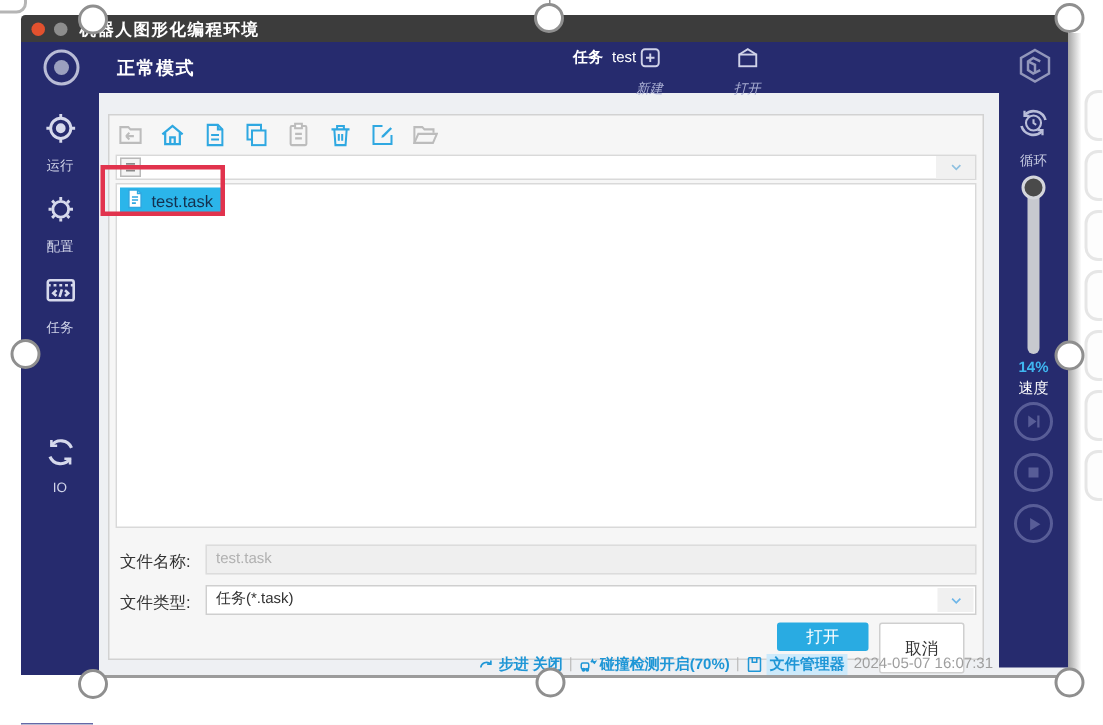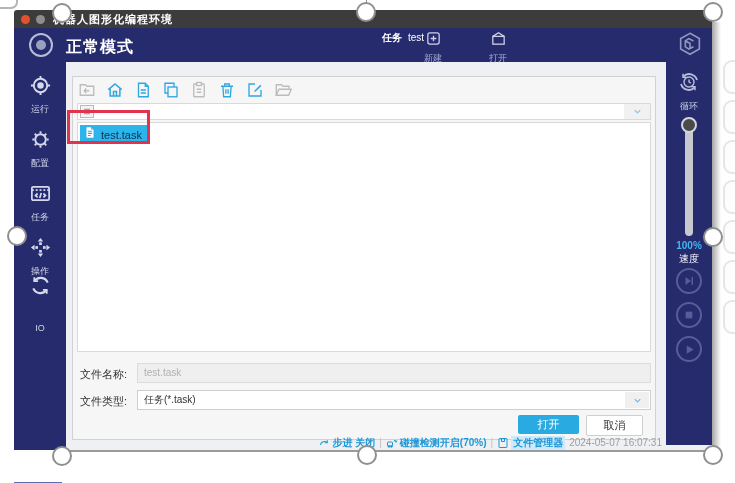--- a/index.html
+++ b/index.html
@@ -10,25 +10,25 @@
   .win { position:absolute; left:14px; top:10px; width:698px; height:440px; background:#eef0f3; border-radius:3px; }
   .titlebar { position:absolute; left:0; top:0; width:698px; height:18px; background:#3c3c3c; border-radius:3px 3px 0 0; display:flex; align-items:center; }
   .dot { width:9px; height:9px; border-radius:50%; margin-left:6px; }
   .dot.red { background:#e2512e; margin-left:7px; }
   .dot.gray { background:#8d8d8d; }
   .title-text { color:#fff; font-size:11px; font-weight:bold; margin-left:8px; letter-spacing:1px; }
 
   .header { position:absolute; left:0; top:18px; width:698px; height:34px; background:#262b6e; }
   .mode-ring { position:absolute; left:15px; top:5px; width:24px; height:24px; border:2px solid #b9bcd6; border-radius:50%; }
   .mode-ring::after { content:""; position:absolute; left:5px; top:5px; width:10px; height:10px; border-radius:50%; background:#9ba0bf; }
-  .mode-label { position:absolute; left:52px; top:9px; color:#ffffff; font-weight:bold; font-size:16px; letter-spacing:1px; }
+  .mode-label { position:absolute; left:64px; top:9px; color:#ffffff; font-weight:bold; font-size:12px; letter-spacing:1px; }
   .kv { position:absolute; color:#fff; font-size:10px; white-space:nowrap; }
   .kv b { font-weight:bold; margin-right:6px; }
   .hbtn { position:absolute; top:2px; width:48px; height:31px; display:flex; flex-direction:column; align-items:center; color:#cfd2e8; cursor:pointer; }
-  .hbtn .lbl { font-size:9px; color:#a9aed2; margin-top:1px; }
+  .hbtn .lbl { font-size:9px; color:#a9aed2; margin-top:1px;font-style:italic; }
   .logo { position:absolute; left:662px; top:3px; width:28px; height:28px; color:#9296ba; }
 
   
   .lsb { position:absolute; left:0; top:52px; width:52px; height:388px; background:#262b6e; }
   .lsb-item { position:absolute; left:0; width:52px; height:46px; display:flex; flex-direction:column; align-items:center; color:#d6d9ec; cursor:pointer; }
   .lsb-item .lbl { font-size:9px; color:#cfd3e8; margin-top:2px; }
   .hexbox { position:absolute; left:0px; top:420px; width:48px; height:18px; background:#2a2f73; border:1px solid #6469a8; display:flex; align-items:center; justify-content:center; font-family:"DejaVu Sans Mono", monospace; font-size:11px; font-weight:bold; letter-spacing:1px; }
 
   
   .rsb { position:absolute; left:652px; top:52px; width:46px; height:383px; background:#262b6e; }
@@ -50,21 +50,21 @@
   .pathbar .chev { position:absolute; right:0; top:0; width:26px; height:15px; background:#f1f1f1; display:flex; align-items:center; justify-content:center; color:#8fc1e0; }
   .filelist { position:absolute; left:4px; top:45px; width:574px; height:230px; background:#ffffff; border:1px solid #d9d9d9; }
   .fitem { position:absolute; left:2px; top:2px; height:19px; display:flex; align-items:center; background:#2bb5ea; padding:0 6px 0 3px; cursor:pointer; }
   .fitem .nm { font-size:11px; color:#14304e; margin-left:4px; }
   .redbox { position:absolute; left:-6px; top:33px; width:83px; height:34px; border:3px solid #e1334d; z-index:30; }
   .frow-lbl { position:absolute; left:7px; font-size:11px; color:#333; }
   .fninput { position:absolute; left:64px; top:286px; width:514px; height:20px; background:#efefef; border:1px solid #dcdcdc; color:#b1b1b1; font-size:10px; line-height:18px; padding-left:6px; }
   .ftselect { position:absolute; left:64px; top:313px; width:514px; height:20px; background:#ffffff; border:1px solid #cfcfcf; font-size:10px; color:#333; line-height:18px; padding-left:6px; cursor:pointer; }
   .ftselect .chev { position:absolute; right:1px; top:1px; width:24px; height:16px; background:#f0f0f0; display:flex; align-items:center; justify-content:center; color:#6fb6e8; }
   .btn-open { position:absolute; left:445px; top:338px; width:61px; height:19px; background:#29abe2; border:none; border-radius:2px; color:#fff; font-size:11px; cursor:pointer; }
-  .btn-cancel { position:absolute; left:513px; top:338px; width:57px; height:21px; background:#ffffff; border:1px solid #cfcfcf; border-radius:2px; color:#333; font-size:11px; cursor:pointer; }
+  .btn-cancel { position:absolute; left:513px; top:338px; width:57px; height:34px; background:#ffffff; border:1px solid #cfcfcf; border-radius:2px; color:#333; font-size:11px; cursor:pointer; }
 
   
   .statusbar { position:absolute; right:50px; top:426px; height:13px; display:flex; align-items:center; gap:4px; font-size:10px; white-space:nowrap; }
   .st-blue { color:#1e96d6; font-weight:bold; display:flex; align-items:center; gap:2px; cursor:pointer; }
   .st-sep { color:#bdbdbd; }
   .st-fm { background:#cdeafb; padding:0 2px; }
   .st-time { color:#9e9e9e; }
 
   
   .shadow-right { position:absolute; left:712px; top:22px; width:9px; height:428px; background:linear-gradient(to right, rgba(90,90,90,.55), rgba(120,120,120,0)); }
@@ -160,33 +160,21 @@
       <div class="lsb-item" style="top:120px;">
         <span>
           <svg width="23" height="23" viewBox="0 0 24 24" fill="none" stroke="currentColor" stroke-width="1.8">
               <rect x="3" y="5" width="18" height="14" rx="1.5"></rect>
               <path d="M3 8.5h18" stroke-dasharray="2 2"></path>
               <path d="M9 12l-2.2 2L9 16M15 12l2.2 2L15 16M12.8 11.4l-1.6 5.2"></path>
             </svg>
         </span>
         <span class="lbl">任务</span>
       </div>
-      <div class="lsb-item" style="top:174px;">
-        <span>
-          <svg width="23" height="23" viewBox="0 0 24 24" fill="currentColor">
-              <path d="M12 2l2.8 3.8h-5.6zM12 22l-2.8-3.8h5.6zM2 12l3.8-2.8v5.6zM22 12l-3.8 2.8V9.2z"></path>
-              <rect x="10.6" y="6.6" width="2.8" height="2.8"></rect>
-              <rect x="10.6" y="14.6" width="2.8" height="2.8"></rect>
-              <rect x="6.6" y="10.6" width="2.8" height="2.8"></rect>
-              <rect x="14.6" y="10.6" width="2.8" height="2.8"></rect>
-            </svg>
-        </span>
-        <span class="lbl">操作</span>
-      </div>
-      <div class="lsb-item" style="top:212px;gap:20px;">
+      <div class="lsb-item" style="top:228px;">
         <span>
           <svg width="23" height="23" viewBox="0 0 24 24" fill="none" stroke="currentColor" stroke-width="2.2">
               <path d="M19.5 9a8 8 0 0 0-14-1.5"></path>
               <path d="M4.5 15a8 8 0 0 0 14 1.5"></path>
               <path d="M5.5 3.5v4h4" stroke-width="1.8"></path>
               <path d="M18.5 20.5v-4h-4" stroke-width="1.8"></path>
             </svg>
         </span>
         <span class="lbl">IO</span>
       </div>
@@ -204,21 +192,21 @@
               <path d="M20 10a8.2 8.2 0 0 0-13.6-3.6"></path>
               <path d="M4 14a8.2 8.2 0 0 0 13.6 3.6"></path>
               <path d="M6 3.8v3.4h3.4" stroke-width="1.5"></path>
               <path d="M18 20.2v-3.4h-3.4" stroke-width="1.5"></path>
             </svg>
         </span>
         <span class="lbl">循环</span>
       </div>
       <div class="slider-track"></div>
       <div class="slider-handle"></div>
-      <div class="speed-val">100%</div>
+      <div class="speed-val">14%</div>
       <div class="speed-lbl">速度</div>
 
       <div class="pbtn" style="top:206px;">
         <svg width="12" height="12" viewBox="0 0 24 24" fill="currentColor">
             <path d="M5 4l11 8-11 8z"></path>
             <rect x="17" y="4" width="3" height="16"></rect>
           </svg>
       </div>
       <div class="pbtn" style="top:240px;">
         <svg width="10" height="10" viewBox="0 0 24 24" fill="currentColor">

